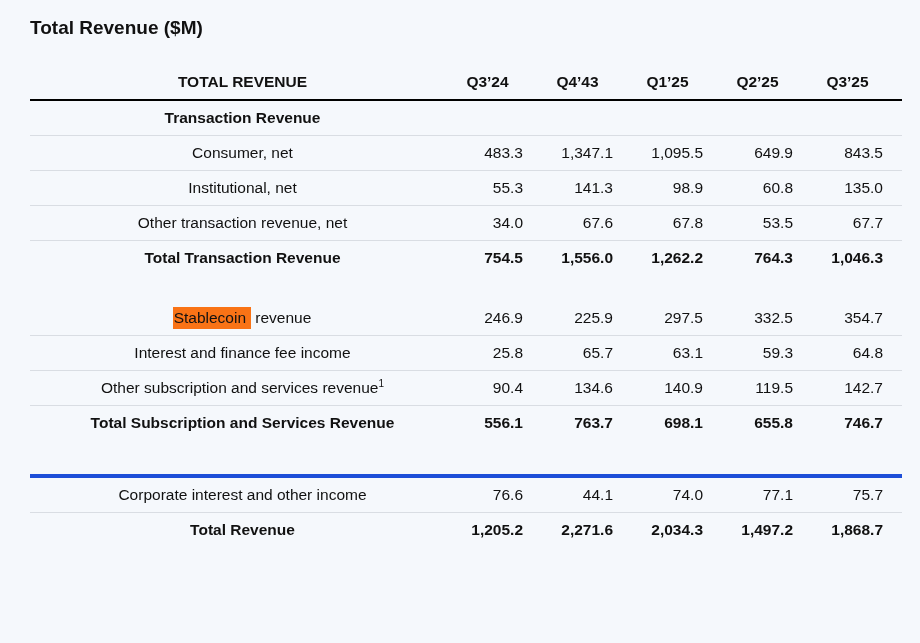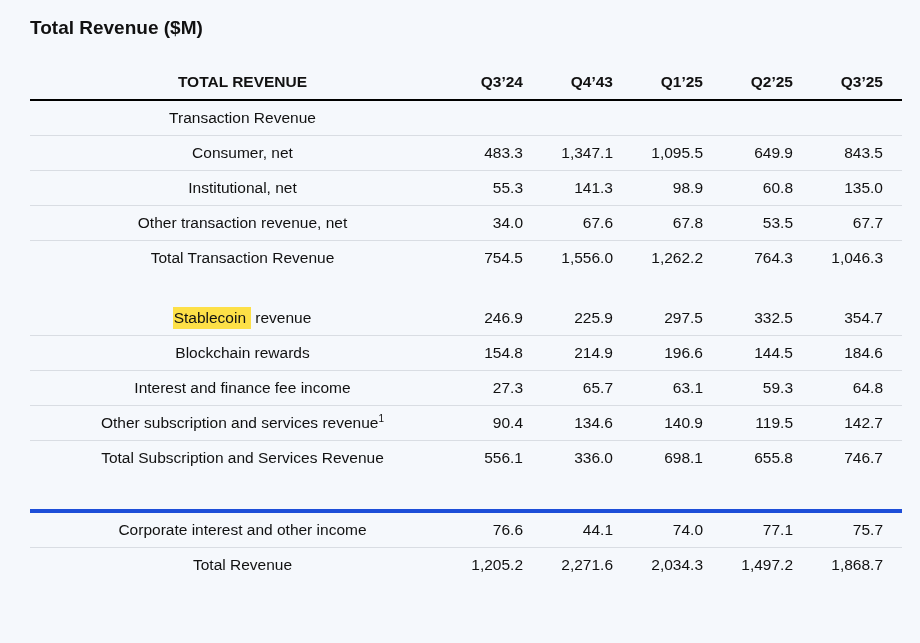--- a/index.html
+++ b/index.html
@@ -38,32 +38,32 @@
     vertical-align: middle;
     font-size: 15.5px;
     white-space: nowrap;
     overflow: visible;
   }
   th.label, td.label {
     text-align: center;
     padding-left: 3px;
   }
   th.num {
-    text-align: right;
+    text-align: center;
     padding-right: 19px;
     font-weight: bold;
   }
   td.num {
     text-align: right;
     padding-right: 19px;
   }
   thead tr.head-row { border-bottom: 2px solid #000000; }
   tr.sep { border-bottom: 1px solid #d9dde3; }
   tr.line-above { border-top: 4px solid #1d4ed8; }
-  tr.bold td { font-weight: normal; }
+  tr.bold td { font-weight: bold; }
   tr.spacer-lg td { height: 26px; }
   tr.spacer-sm td { height: 17px; }
   .hl {
     background: #abc8e4;
     padding: 2px 5px 3px 1px;
     margin-left: -1px;
   }
   sup.fn {
     font-size: 10px;
     vertical-align: super;
@@ -141,59 +141,51 @@
         <td class="num">764.3</td>
         <td class="num">1,046.3</td>
       </tr>
 
       <tr class="spacer-lg">
           <td colspan="6"></td>
         </tr>
 
 
       <tr class="sep">
-        <td class="label"><span class="hl" style="background: #fde047;">Stablecoin</span><span> revenue</span></td>
+        <td class="label"><span class="hl" style="background: #f97316;">Stablecoin</span><span> revenue</span></td>
         <td class="num">246.9</td>
         <td class="num">225.9</td>
         <td class="num">297.5</td>
         <td class="num">332.5</td>
         <td class="num">354.7</td>
       </tr>
 
-      <tr class="sep">
-        <td class="label">Blockchain rewards</td>
-        <td class="num">154.8</td>
-        <td class="num">214.9</td>
-        <td class="num">196.6</td>
-        <td class="num">144.5</td>
-        <td class="num">184.6</td>
-      </tr>
 
       <tr class="sep">
         <td class="label">Interest and finance fee income</td>
-        <td class="num">27.3</td>
+        <td class="num">25.8</td>
         <td class="num">65.7</td>
         <td class="num">63.1</td>
         <td class="num">59.3</td>
         <td class="num">64.8</td>
       </tr>
 
       <tr class="sep">
         <td class="label"><span>Other subscription and services revenue</span><sup class="fn">1</sup></td>
         <td class="num">90.4</td>
         <td class="num">134.6</td>
         <td class="num">140.9</td>
         <td class="num">119.5</td>
         <td class="num">142.7</td>
       </tr>
 
       <tr class="bold">
         <td class="label">Total Subscription and Services Revenue</td>
         <td class="num">556.1</td>
-        <td class="num">336.0</td>
+        <td class="num">763.7</td>
         <td class="num">698.1</td>
         <td class="num">655.8</td>
         <td class="num">746.7</td>
       </tr>
 
       <tr class="spacer-sm">
           <td colspan="6"></td>
         </tr>
 
 

